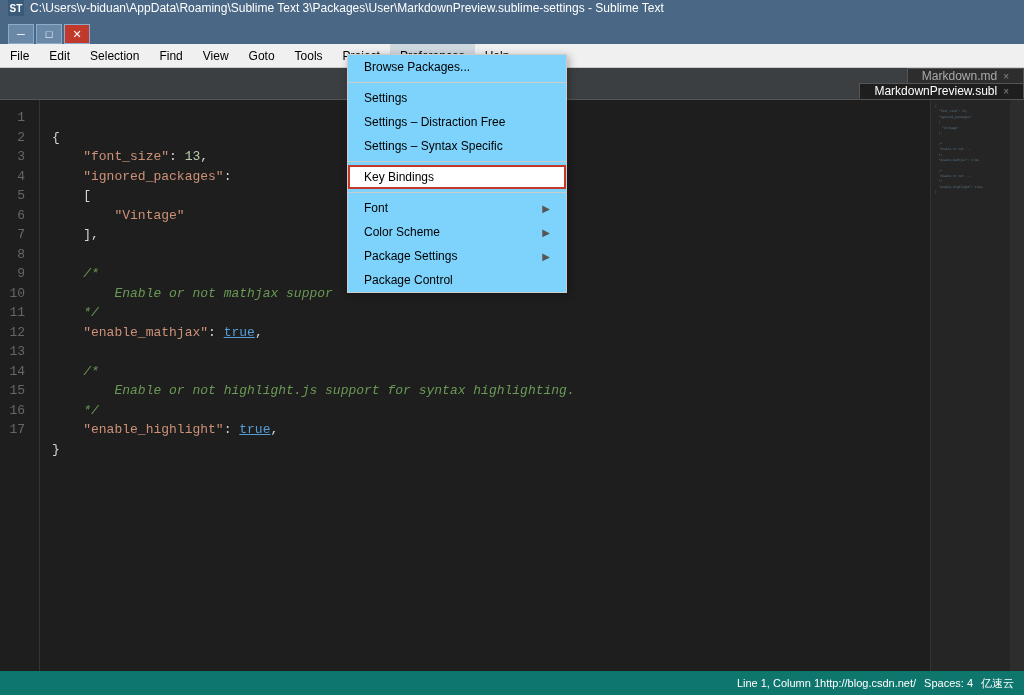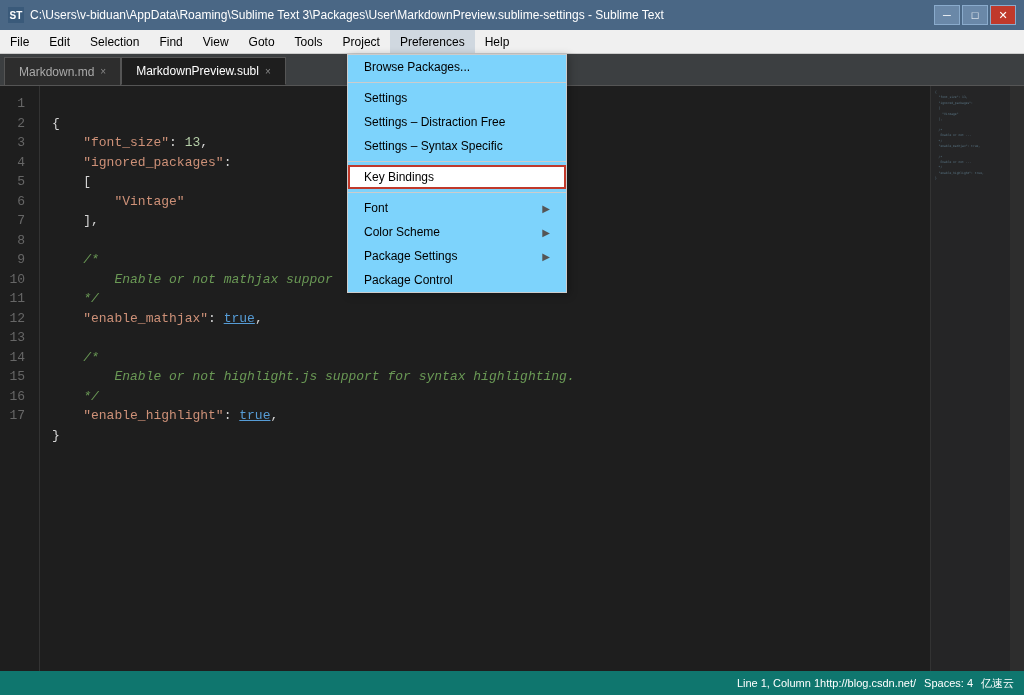--- a/index.html
+++ b/index.html
@@ -9,27 +9,28 @@
       background: #1e1e1e;
       width: 1024px;
       height: 695px;
       overflow: hidden;
       position: relative;
     }
 
     
     .title-bar {
       background: #4a6785;
-      height: 30px;
-      display: flex;
-      align-items: center;
+      height: 44px;
+      display: flex;
+      align-items: flex-start;
       justify-content: space-between;
       padding: 0 8px;
       color: #fff;
       font-size: 12px;
+      flex-direction: column;
     }
     .title-bar-left {
       display: flex;
       align-items: center;
       gap: 6px;
     }
     .title-bar-icon {
       width: 16px;
       height: 16px;
       background: #aaa;
@@ -82,20 +83,21 @@
     }
 
     
     .tabs-bar {
       background: #3c3f41;
       height: 32px;
       display: flex;
       align-items: flex-end;
       padding-left: 4px;
       border-bottom: 1px solid #555;
+      flex-direction: column;
     }
     .tab {
       height: 28px;
       padding: 0 14px;
       display: flex;
       align-items: center;
       font-size: 12px;
       color: #aaa;
       background: #2d2d2d;
       border: 1px solid #555;

